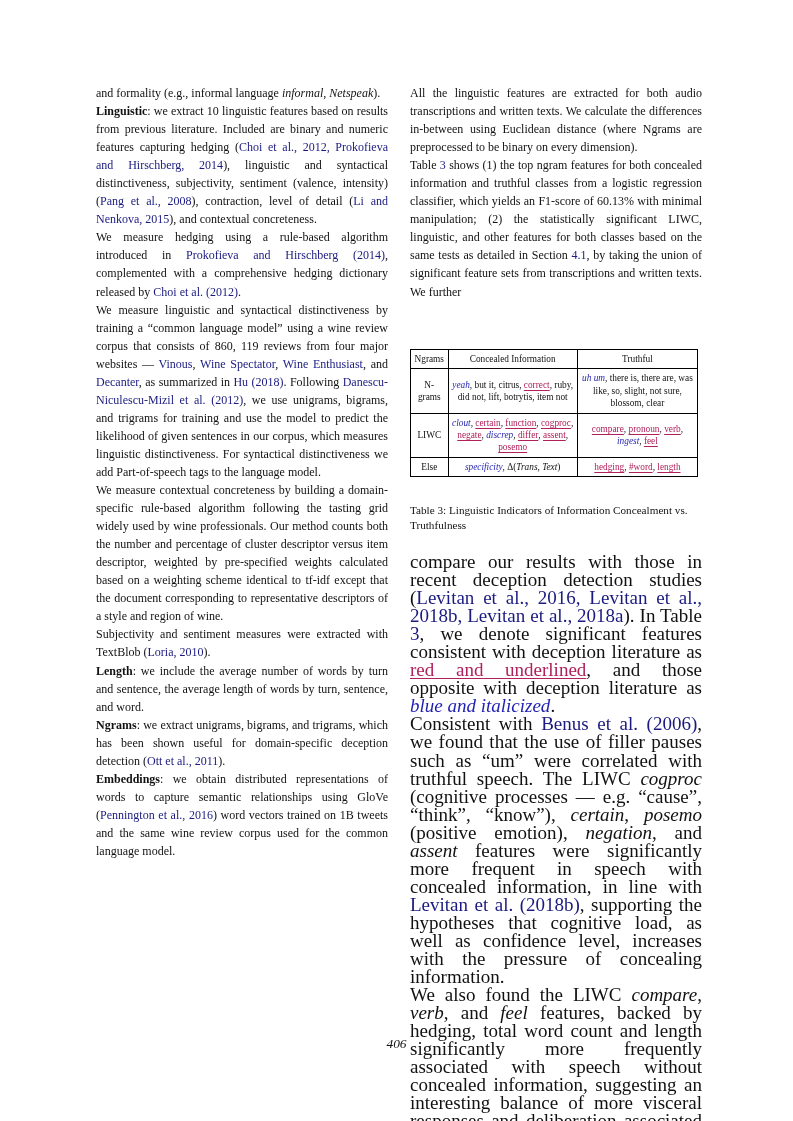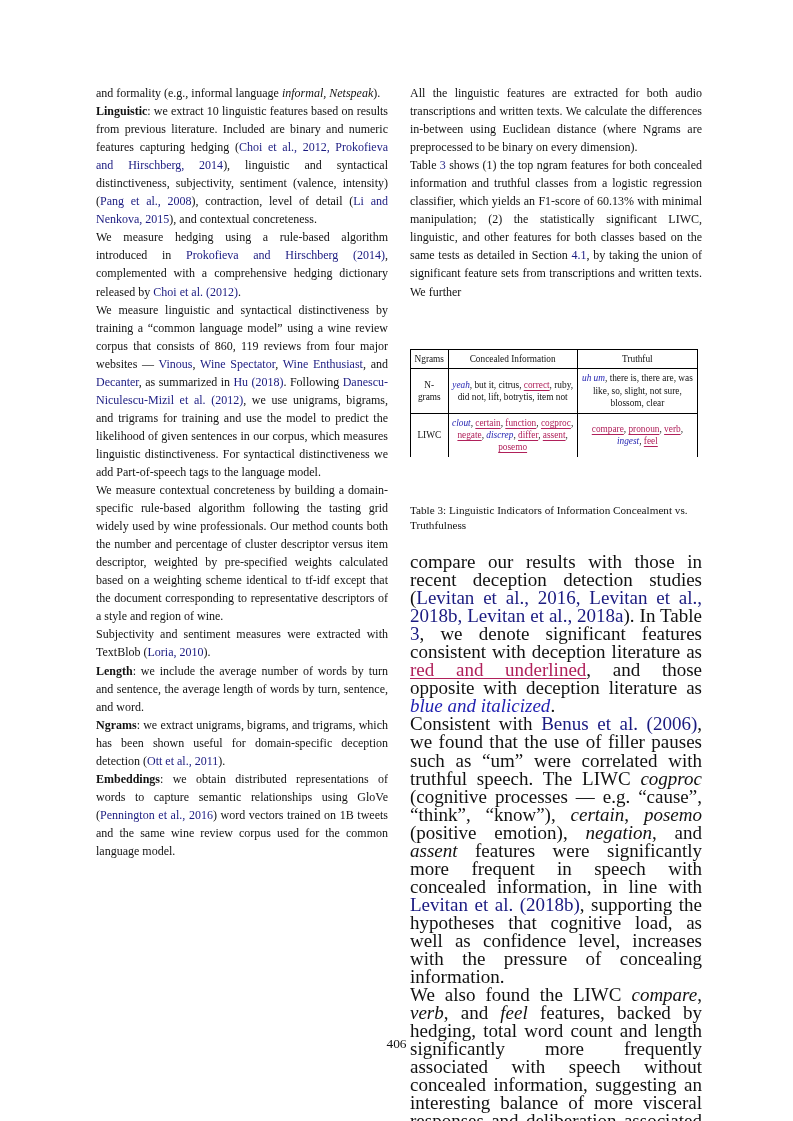--- a/index.html
+++ b/index.html
@@ -6,33 +6,33 @@
   body { width:793px; height:1121px; position:relative; overflow:hidden;
          font-family:"Liberation Serif", "DejaVu Serif", serif; color:#111; }
   .col { position:absolute; top:84px; width:292px; font-size:12px; line-height:18.05px;
          text-align:justify; hyphens:manual; }
   .col-left { left:96px; }
   .col-right { left:410px; }
   .para { margin:0; padding:0; }
   .cite { color:#1a1a80; }
   .bold { font-weight:bold; }
   .it { font-style:italic; }
-  .red-ul { color:#b0205a; text-decoration:underline; text-decoration-thickness:1px; text-underline-offset:2px; }
+  .red-ul { color:#b0205a; text-decoration:underline; text-decoration-thickness:1px; text-underline-offset:2px;font-family:Liberation Serif, serif; }
   .blue-it { color:#1f1fb0; font-style:italic; }
   .table-wrap { position:absolute; left:410px; top:349px; width:288px; }
   table.feat { width:100%; border-collapse:collapse; font-size:9.3px; line-height:12.4px; text-align:center; }
   table.feat td, table.feat th { font-weight:normal; padding:3px 3px; }
   table.feat tr.hdr th { border-top:1.6px solid #000; border-bottom:1px solid #000; }
   table.feat tr.sep td { border-top:1px solid #000; }
   table.feat tr.last td { border-bottom:1px solid #000; }
   table.feat .vl { border-left:1px solid #000; }
   table.feat .vr { border-right:1px solid #000; }
   .caption { position:absolute; left:410px; top:503px; width:292px; font-size:11.2px; line-height:15.4px; }
   .col-right-2 { position:absolute; left:410px; top:553px; width:292px; font-size:19px; line-height:18.05px; text-align:justify; }
-  .page-number { position:absolute; top:1036px; left:0; width:793px; text-align:center; font-size:13.4px; }
+  .page-number { position:absolute; top:1036px; left:0; width:793px; text-align:center; font-size:13.4px;font-style:italic; }
 </style>
 </head>
 <body>
 
 <div class="col col-left">
   <p class="para">
     <span>and formality (e.g., informal language </span><span class="it">informal, Netspeak</span><span>).</span>
   </p>
   <p class="para">
     <span class="bold">Linguistic</span><span>: we extract 10 linguistic features based on results from previous literature. Included are binary and numeric features capturing hedging (</span><span class="cite">Choi et al., 2012, Prokofieva and Hirschberg, 2014</span><span>), linguistic and syntactical distinctiveness, subjectivity, sentiment (valence, intensity) (</span><span class="cite">Pang et al., 2008</span><span>), contraction, level of detail (</span><span class="cite">Li and Nenkova, 2015</span><span>), and contextual concreteness.</span>
@@ -76,20 +76,25 @@
     <tr>
       <td class="vl vr">N-grams</td>
       <td class="vr"><span class="blue-it">yeah</span><span>, but it, citrus, </span><span class="red-ul">correct</span><span>, ruby, did not, lift, botrytis, item not</span></td>
       <td class="vr"><span class="blue-it">uh um</span><span>, there is, there are, was like, so, slight, not sure, blossom, clear</span></td>
     </tr>
     <tr class="sep">
       <td class="vl vr">LIWC</td>
       <td class="vr"><span class="blue-it">clout</span><span>, </span><span class="red-ul">certain</span><span>, </span><span class="red-ul">function</span><span>, </span><span class="red-ul">cogproc</span><span>, </span><span class="red-ul">negate</span><span>, </span><span class="blue-it">discrep</span><span>, </span><span class="red-ul">differ</span><span>, </span><span class="red-ul">assent</span><span>, </span><span class="red-ul">posemo</span></td>
       <td class="vr"><span class="red-ul">compare</span><span>, </span><span class="red-ul">pronoun</span><span>, </span><span class="red-ul">verb</span><span>, </span><span class="blue-it">ingest</span><span>, </span><span class="red-ul">feel</span></td>
     </tr>
+    <tr class="sep last">
+      <td class="vl vr">Else</td>
+      <td class="vr"><span class="blue-it">specificity</span><span>, Δ(</span><span class="it">Trans, Text</span><span>)</span></td>
+      <td class="vr"><span class="red-ul">hedging</span><span>, </span><span class="red-ul">#word</span><span>, </span><span class="red-ul">length</span></td>
+    </tr>
   </tbody>
     </table>
 </div>
 
 <div class="caption">Table 3: Linguistic Indicators of Information Conceal­ment vs. Truthfulness</div>
 
 <div class="col-right-2">
   <p class="para">
     <span>compare our results with those in recent deception detection studies (</span><span class="cite">Levitan et al., 2016, Levitan et al., 2018b, Levitan et al., 2018a</span><span>). In Table </span><span class="cite">3</span><span>, we denote significant features consistent with deception literature as </span><span class="red-ul">red and underlined</span><span>, and those opposite with deception literature as </span><span class="blue-it">blue and italicized</span><span>.</span>
   </p>

